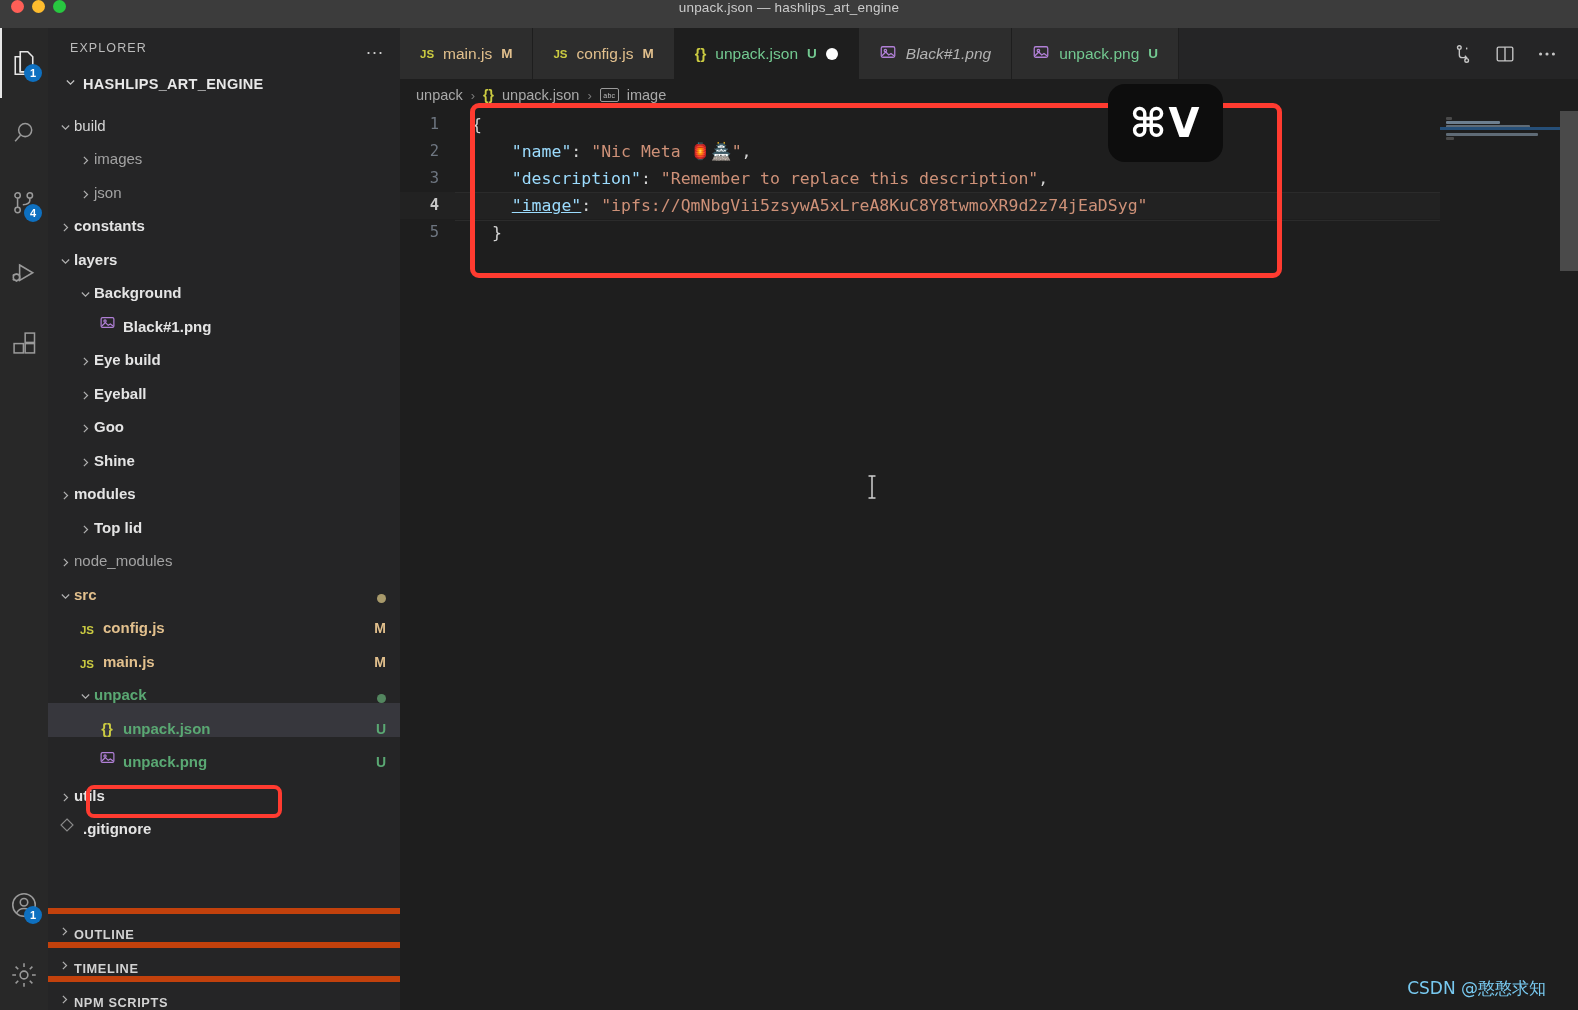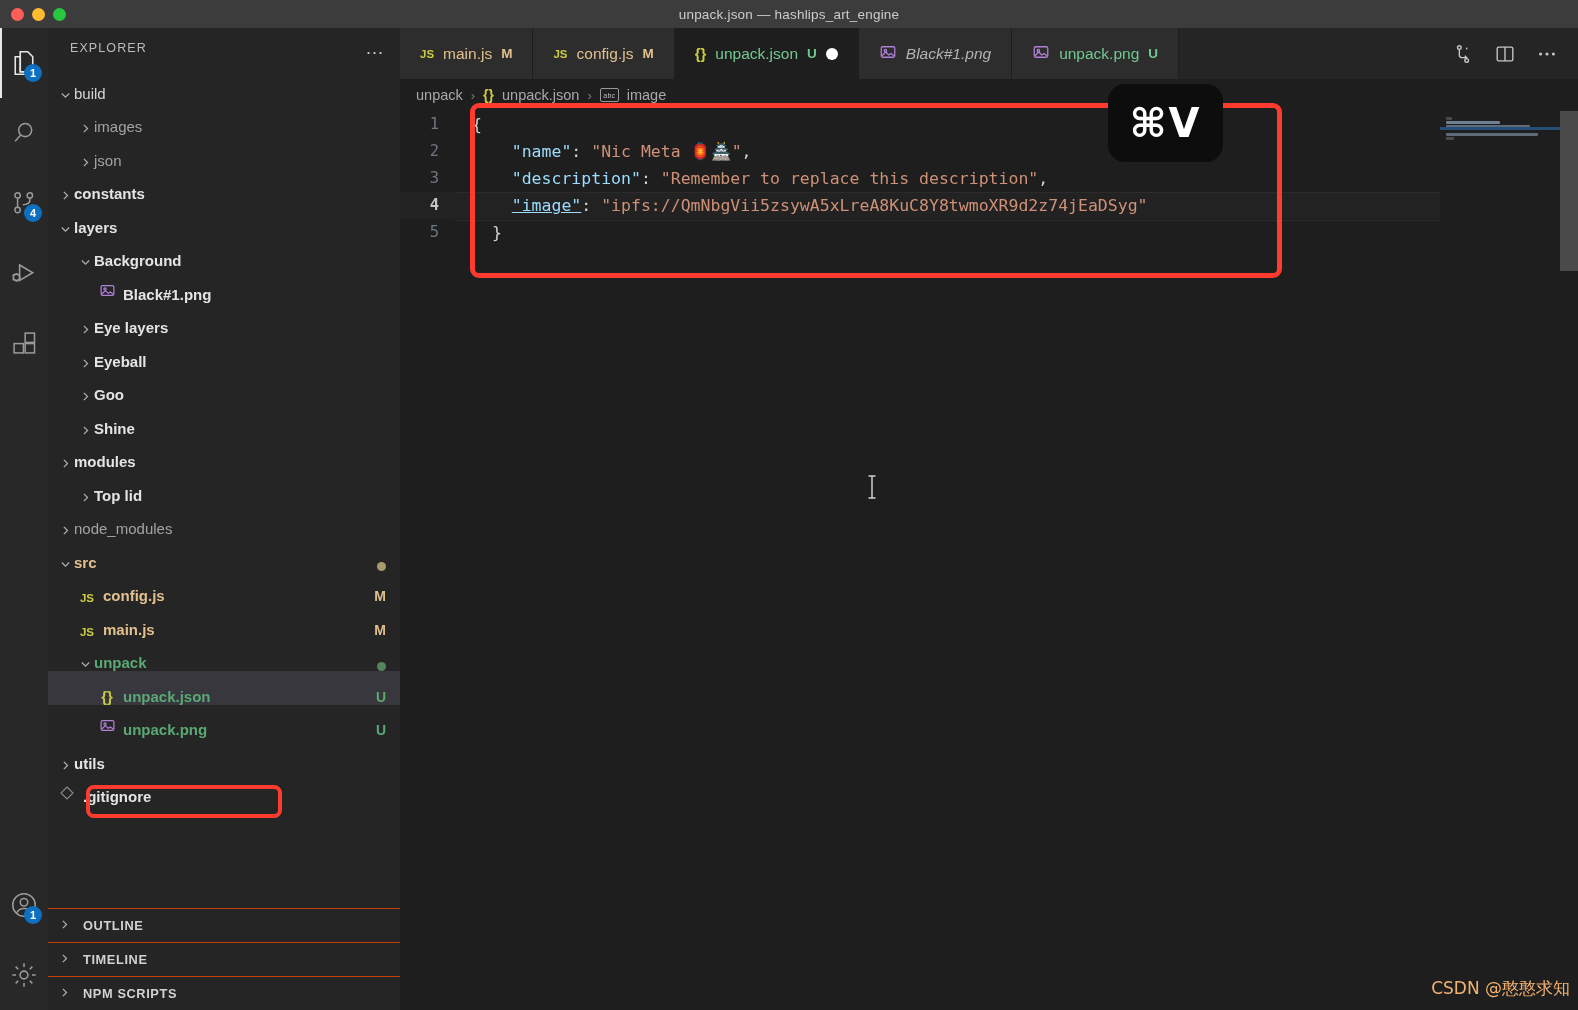--- a/index.html
+++ b/index.html
@@ -7,21 +7,21 @@
     width: 1578px; height: 1010px;
     background: #1e1e1e;
     font-family: "Liberation Sans", sans-serif;
     overflow: hidden;
   }
   #app { position: relative; width: 1578px; height: 1010px; background: #1e1e1e; }
 
   
   .titlebar {
     position: absolute; top: 0; left: 0; width: 1578px; height: 28px;
-    background: #3c3c3c; display: flex; align-items: center;
+    background: #3c3c3c; display: flex; align-items: flex-start;
   }
   .traffic { display: flex; align-items: center; gap: 8px; padding-left: 11px; }
   .tl { width: 13px; height: 13px; border-radius: 50%; display:block; }
   .tl.red { background: #ff5f57; }
   .tl.yellow { background: #febc2e; }
   .tl.green { background: #28c840; }
   .title-text {
     position: absolute; left: 0; width: 1578px; text-align: center;
     font-size: 13.5px; color: #cccccc; letter-spacing: .2px;
     pointer-events: none;
@@ -87,22 +87,22 @@
   }
   .badge.m { color: #e2c08d; }
   .badge.u { color: #5aa873; }
   .badge.dot-y { width: 9px; height: 9px; border-radius: 50%; background: #a89a6b; margin-left: auto; }
   .badge.dot-g { width: 9px; height: 9px; border-radius: 50%; background: #53865f; margin-left: auto; }
   .ficon { width: 22px; flex: 0 0 22px; display: flex; align-items: center; justify-content: center; margin-right: 5px; }
   .js-icon { color: #cbcb41; font-size: 11.5px; font-weight: bold; font-family: "Liberation Sans", sans-serif; }
   .json-icon { color: #cbcb41; font-size: 15px; font-weight: bold; }
 
   .sb-section {
-    height: 34px; display: flex; align-items: center; gap: 12px;
-    border-top: 1px solid #c2410c; padding-left: 10px; cursor: pointer;
+    height: 34px; display: flex; align-items: flex-end; gap: 3px;
+    border-top: 6px solid #c2410c; padding-left: 10px; cursor: pointer;
   }
   .sb-section-title { font-size: 12.8px; font-weight: bold; color: #d2d2d2; letter-spacing: .6px; }
 
   
   .editor-area {
     position: absolute; top: 28px; left: 400px; width: 1178px; height: 982px;
     background: #1e1e1e;
   }
   .tabbar { height: 51px; display: flex; align-items: stretch; background: #252526; position: relative; }
   .tab {
@@ -196,22 +196,22 @@
     display: flex; align-items: center; justify-content: center;
     color: #ffffff; font-size: 40px; font-weight: bold; letter-spacing: 2px;
     font-family: "DejaVu Sans", sans-serif;
   }
 
   
   .ibeam { position: absolute; left: 866px; top: 474px; z-index: 35; }
 
   
   .watermark {
-    position: absolute; right: 8px; bottom: 10px; z-index: 60;
-    color: #fdba74; font-size: 17px; font-family: "DejaVu Sans", sans-serif;
+    position: absolute; right: 32px; bottom: 10px; z-index: 60;
+    color: #7dd3fc; font-size: 17px; font-family: "DejaVu Sans", sans-serif;
     opacity: .95;
   }
 </style>
 </head>
 <body>
 
 <div id="app">
 
   <div class="titlebar">
     <div class="traffic">
@@ -292,20 +292,28 @@
       </div>
     </div>
   </div>
 
   <div class="sidebar">
     <div class="sb-header">
       <span class="sb-header-title">EXPLORER</span>
       <span class="sb-dots">...</span>
     </div>
 
+    <div class="folder-root">
+      <span>
+        <svg width="13" height="13" viewBox="0 0 16 16" fill="none" stroke="#c5c5c5" stroke-width="1.5">
+            <path d="M3.5 5.5 8 10l4.5-4.5"></path>
+          </svg>
+      </span>
+      <span class="folder-root-label">HASHLIPS_ART_ENGINE</span>
+    </div>
 
     <div class="tree" id="tree">
         <div class="row">
           <span style="flex:0 0 8px"></span>
           <span class="chev">
             <svg width="13" height="13" viewBox="0 0 16 16" fill="none" stroke="#b0b0b0" stroke-width="1.5">
               <path d="M3.5 5.5 8 10l4.5-4.5"></path>
             </svg>
           </span>
           <span class="lbl ">build</span>
@@ -366,21 +374,21 @@
           </span>
           <span class="lbl bold">Black#1.png</span>
         </div>
         <div class="row">
           <span style="flex:0 0 28px"></span>
           <span class="chev">
             <svg width="13" height="13" viewBox="0 0 16 16" fill="none" stroke="#b0b0b0" stroke-width="1.5">
               <path d="M6 3.5 10.5 8 6 12.5"></path>
             </svg>
           </span>
-          <span class="lbl bold">Eye layers</span>
+          <span class="lbl bold">Eye build</span>
         </div>
         <div class="row">
           <span style="flex:0 0 28px"></span>
           <span class="chev">
             <svg width="13" height="13" viewBox="0 0 16 16" fill="none" stroke="#b0b0b0" stroke-width="1.5">
               <path d="M6 3.5 10.5 8 6 12.5"></path>
             </svg>
           </span>
           <span class="lbl bold">Eyeball</span>
         </div>

